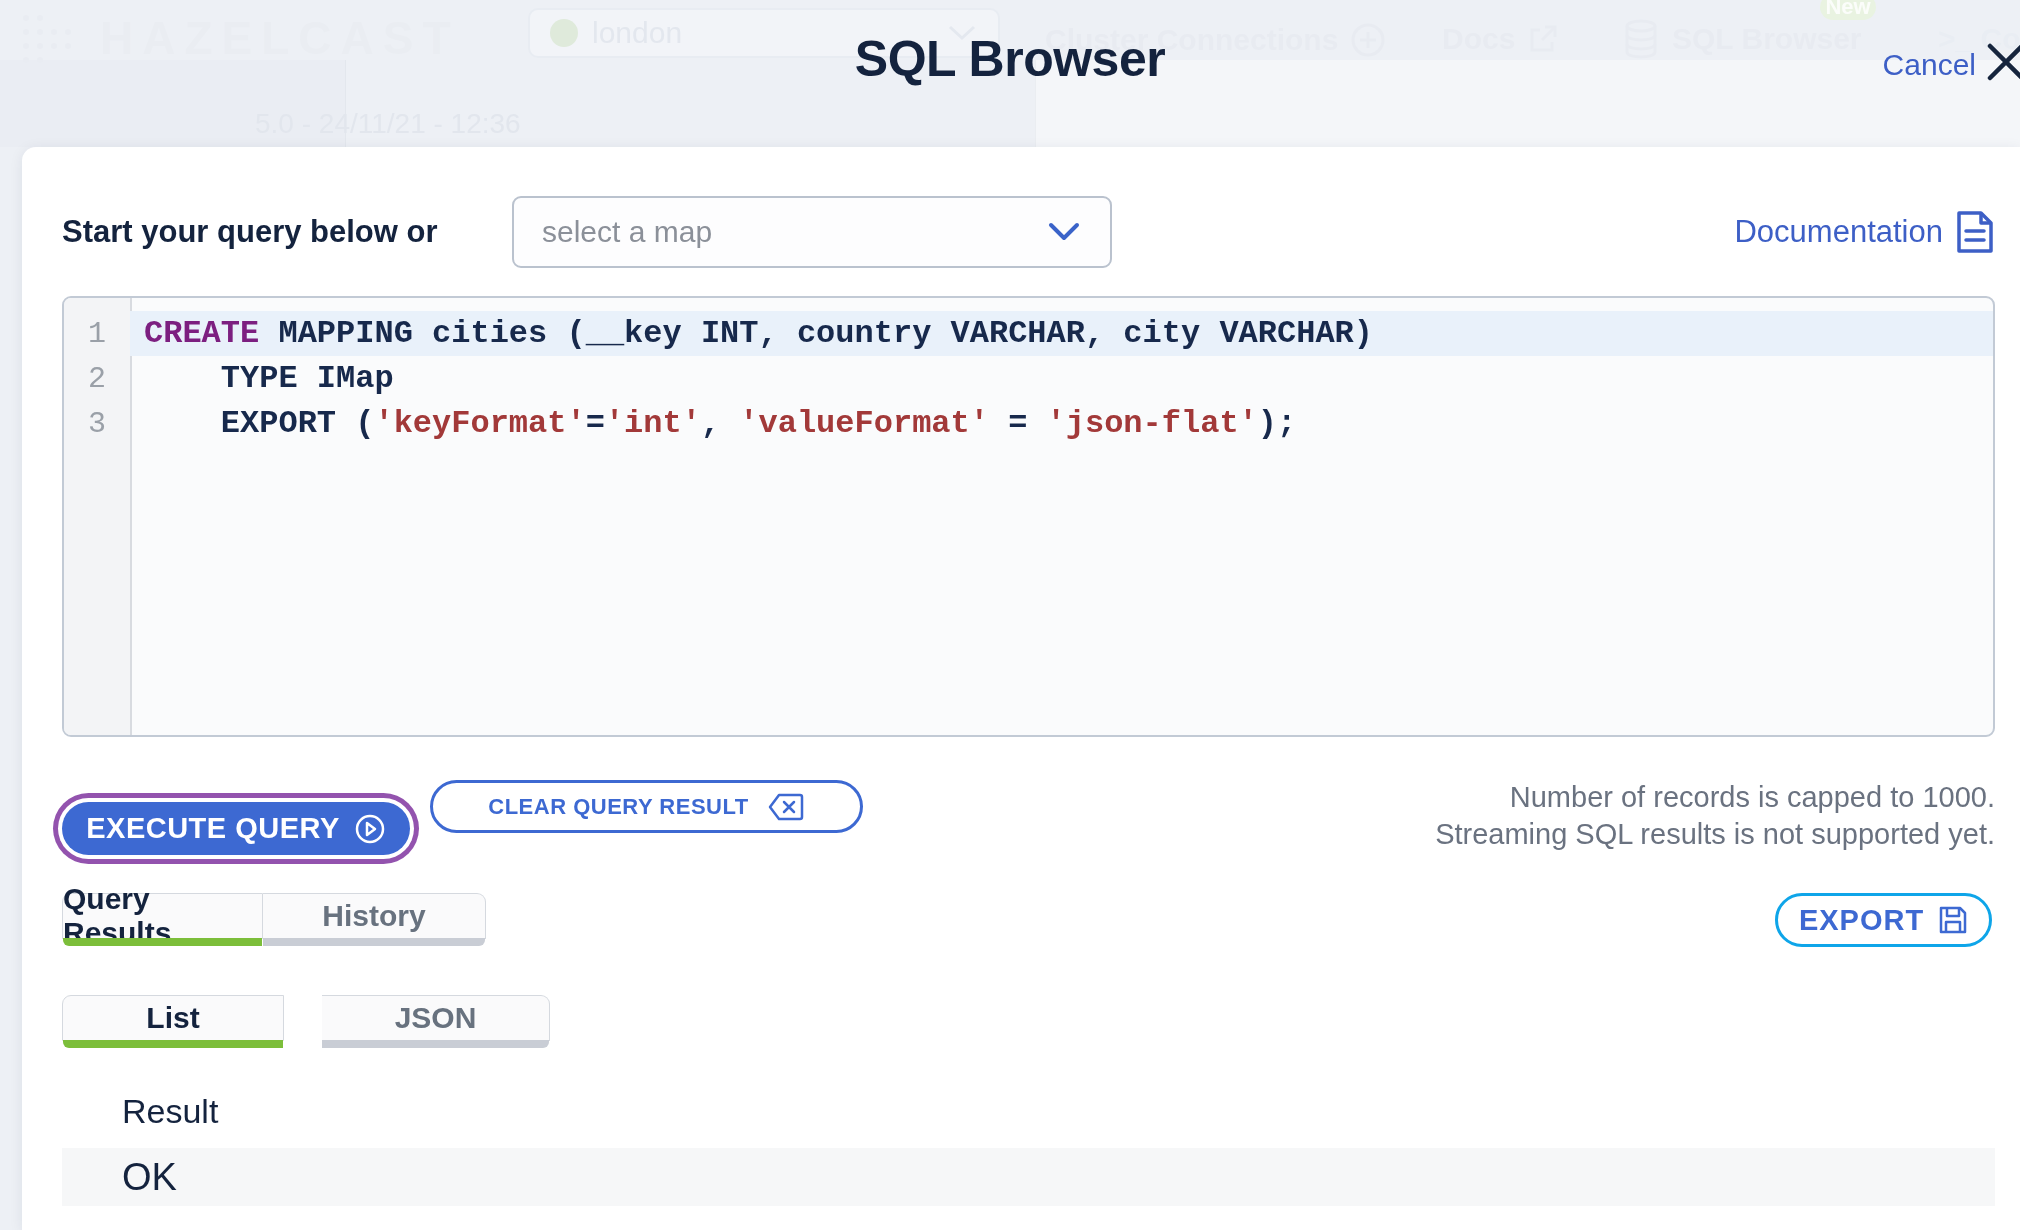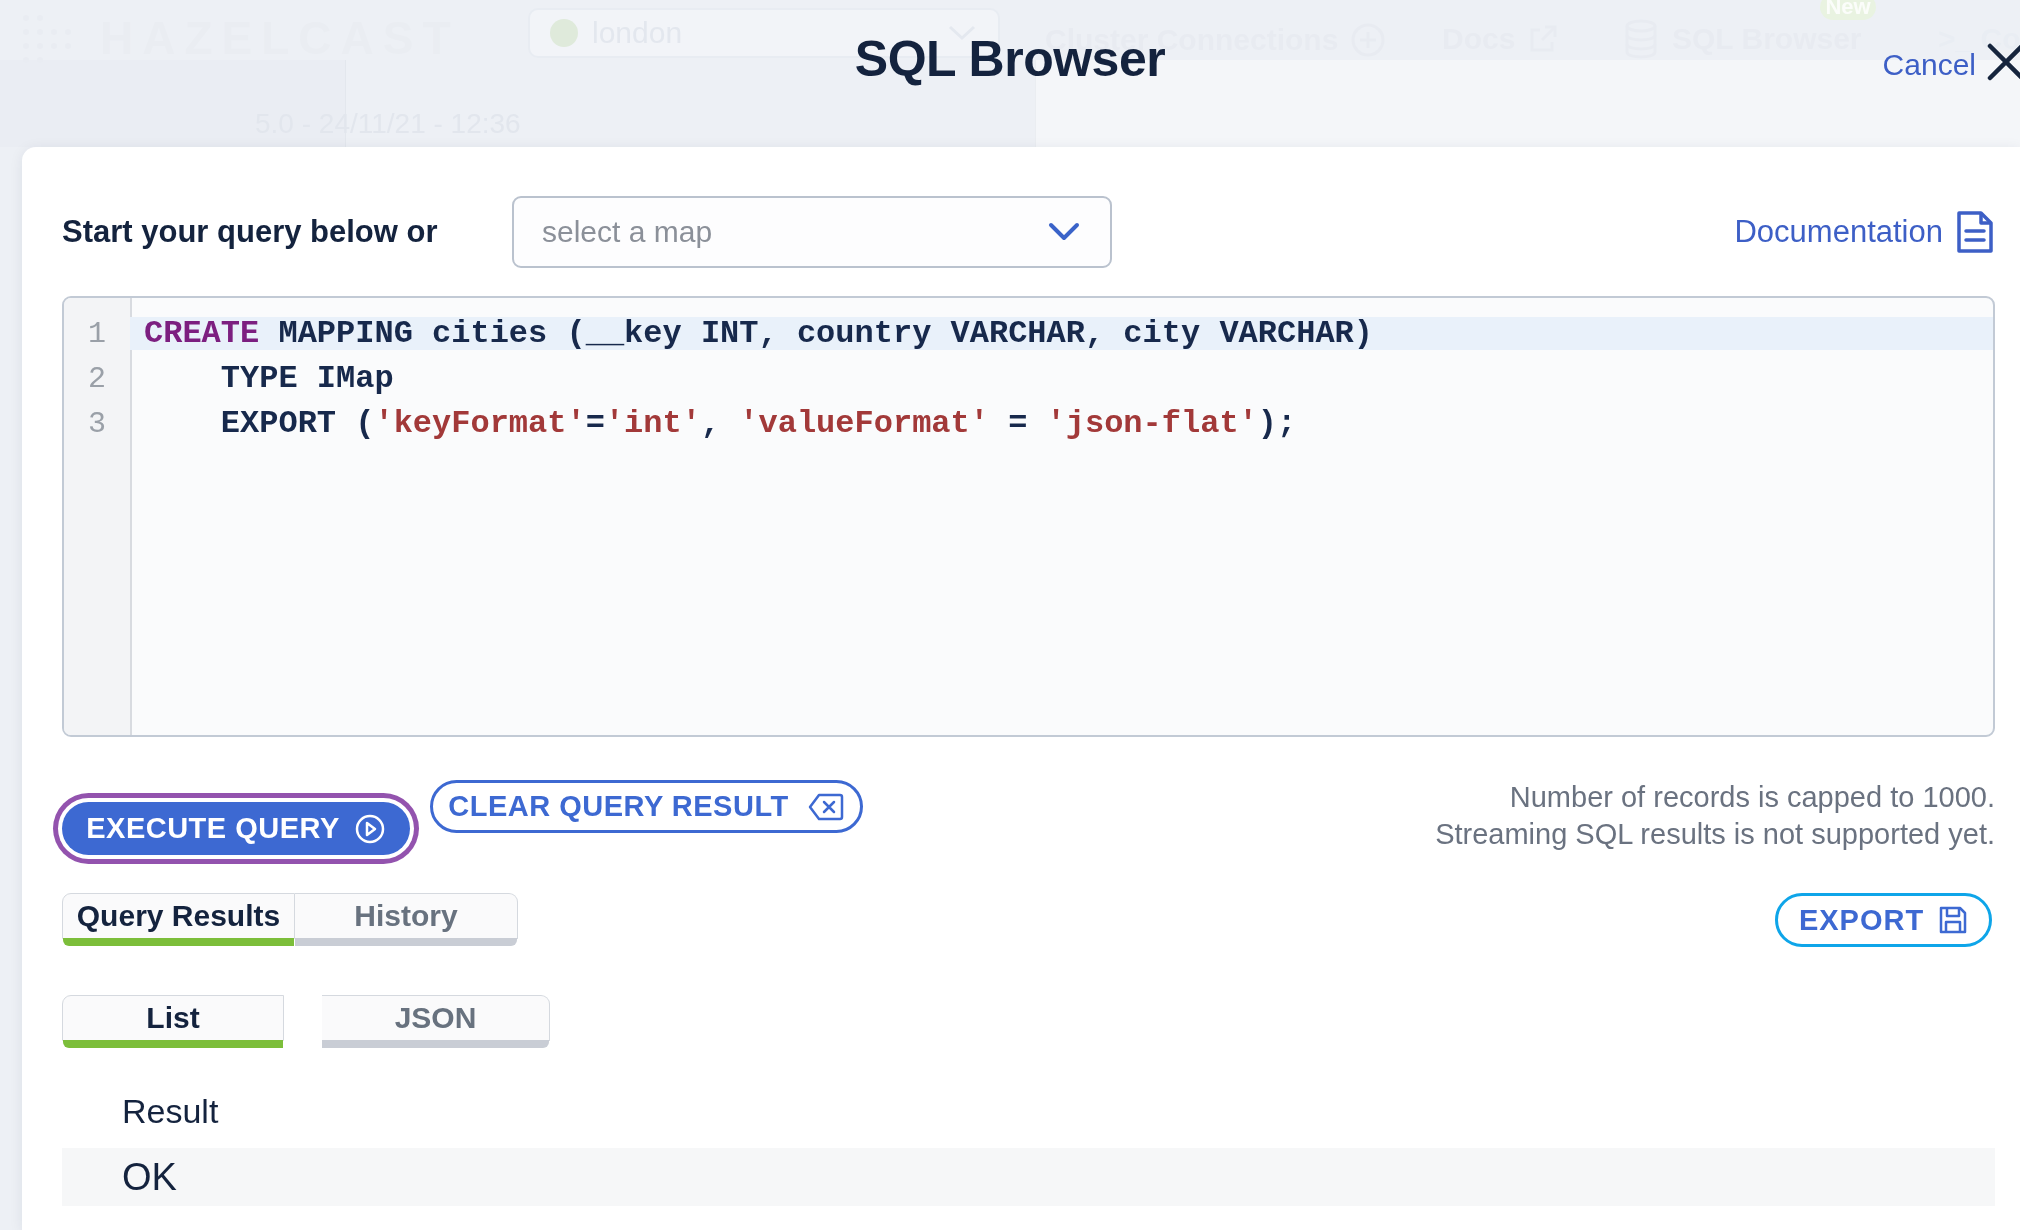--- a/index.html
+++ b/index.html
@@ -53,30 +53,30 @@
   
   .editor{position:absolute;left:40px;right:25px;top:149px;height:441px;box-sizing:border-box;
     background:#fafbfc;border:2px solid #c2cad5;border-radius:9px;overflow:hidden;}
   .gutter-bg{position:absolute;left:0;top:0;bottom:0;width:66px;background:#f3f4f6;border-right:2px solid #d8dbe0;}
   .lines{position:absolute;left:0;right:0;top:13px;}
   .line{display:flex;height:45px;align-items:center;}
   .ln-num{flex:0 0 66px;box-sizing:border-box;text-align:right;padding-right:24px;
     font-family:"Liberation Mono", monospace;font-size:30px;color:#9aa0a8;}
   .ln-code{flex:1;padding-left:14px;white-space:pre;
     font-family:"Liberation Mono", monospace;font-size:32px;font-weight:700;color:#17294c;}
-  .line.active .ln-code{background:#e9f1fa;height:33px;display:flex;align-items:center;}
+  .line.active .ln-code{background:#e9f1fa;height:45px;display:flex;align-items:center;}
   .kw{color:#7c1f80;} .str{color:#a23939;} .pl{color:#17294c;}
 
   
   .exec-btn{position:absolute;left:40px;top:633px;width:348px;height:53px;border-radius:27px;
     background:#3d69d2;color:#ffffff;font-size:29px;font-weight:600;letter-spacing:0.5px;
     display:flex;align-items:center;justify-content:center;gap:14px;cursor:pointer;
     box-shadow:0 0 0 4px #ffffff,0 0 0 9px #9353ae;margin-top:22px;}
   .clear-btn{position:absolute;left:408px;top:633px;width:433px;height:53px;box-sizing:border-box;border-radius:27px;
-    background:#ffffff;border:3px solid #3d69d2;color:#3d69d2;font-size:29px;font-weight:600;letter-spacing:0.5px;
+    background:#ffffff;border:3px solid #3d69d2;color:#3d69d2;font-size:22px;font-weight:600;letter-spacing:0.5px;
     display:flex;align-items:center;justify-content:center;gap:18px;cursor:pointer;}
   .note{position:absolute;right:25px;top:632px;text-align:right;color:#6a7280;font-size:29px;line-height:37px;}
 
   
   .tab-row{position:absolute;left:40px;display:flex;}
   .tab{position:relative;height:46px;box-sizing:border-box;background:#fafafb;
     border:1px solid #d5d9df;display:flex;align-items:center;justify-content:center;
     font-size:30px;font-weight:600;color:#68727f;cursor:pointer;}
   .tab:first-child{border-top-left-radius:9px;}
   .tab:last-child{border-top-right-radius:9px;border-left:none;}
@@ -243,21 +243,21 @@
       </svg>
     </span>
   </div>
 
   <div class="note">
     <div>Number of records is capped to 1000.</div>
     <div>Streaming SQL results is not supported yet.</div>
   </div>
 
   <div class="tab-row" style="top:746px;">
-    <div class="tab active" style="width:233px;">
+    <div class="tab active" style="width:201px;">
       <span>Query Results</span>
       <span class="bar"></span>
     </div>
     <div class="tab" style="width:223px;">
       <span>History</span>
       <span class="bar"></span>
     </div>
   </div>
 
   <div class="export-btn">

